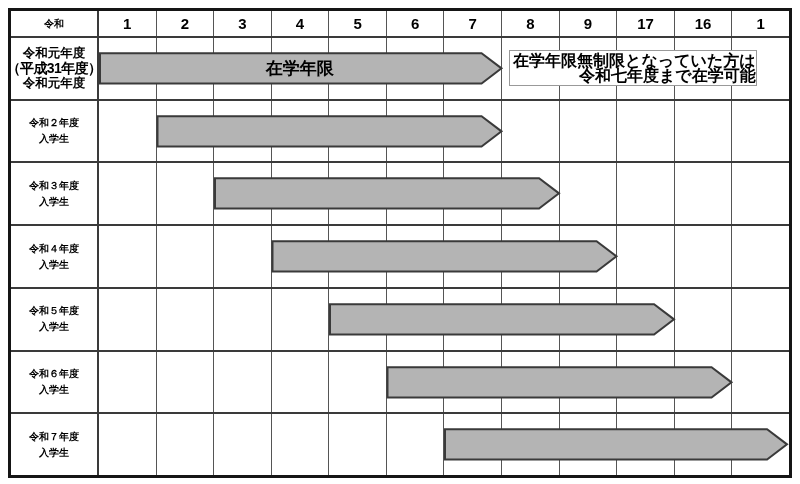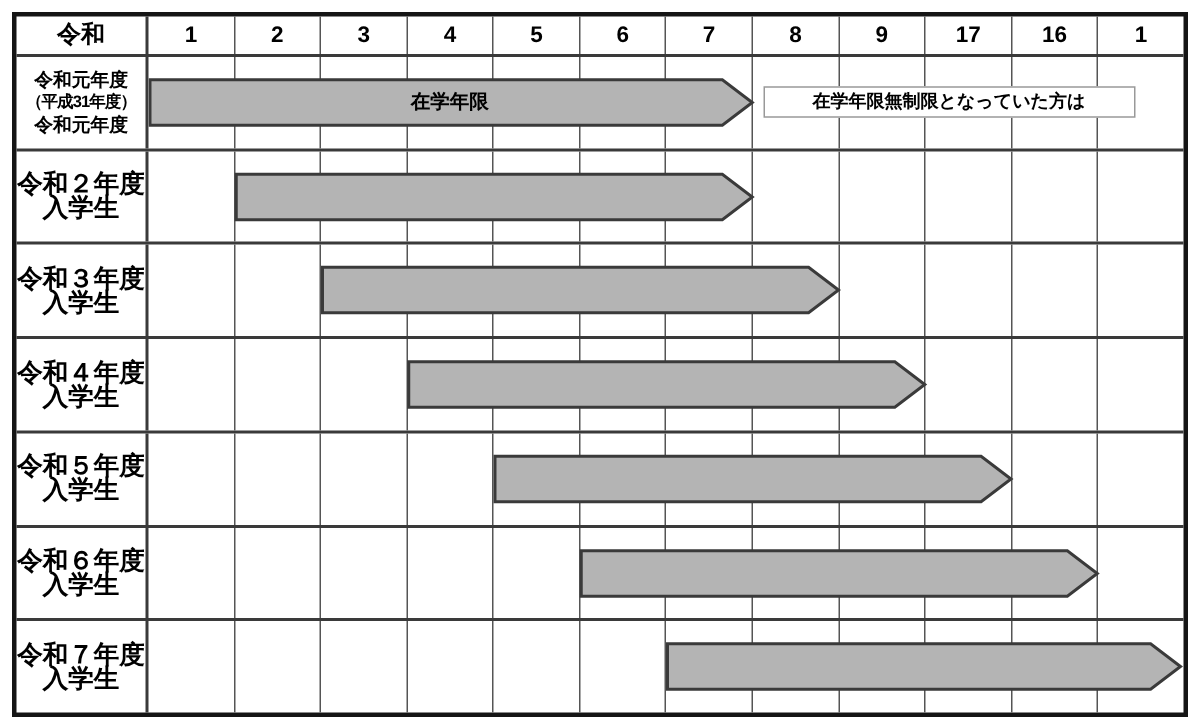--- a/index.html
+++ b/index.html
@@ -5,41 +5,41 @@
   html,body{margin:0;padding:0;background:#fff;}
   body{width:800px;height:484px;position:relative;overflow:hidden;
        font-family:"Liberation Sans","DejaVu Sans",sans-serif;color:#000;}
   .table{position:absolute;left:8px;top:8px;width:784px;height:470px;
          border:3px solid #151515;box-sizing:border-box;background:#fff;
          display:flex;flex-direction:column;}
   .header-row{flex:0 0 25px;display:flex;border-bottom:2px solid #3a3a3a;}
   .label-cell{flex:0 0 86px;min-width:0;border-right:2px solid #3a3a3a;
               display:flex;flex-direction:column;align-items:center;justify-content:center;
               text-align:center;overflow:hidden;}
-  .header-row .label-cell{font-size:16px;font-weight:bold;}
+  .header-row .label-cell{font-size:10px;font-weight:bold;}
   .cols{flex:1;display:flex;min-width:0;}
   .col-cell{flex:1;border-right:1.5px solid #555;min-width:0;
             display:flex;align-items:center;justify-content:center;}
   .col-cell:last-child{border-right:none;}
   .header-row .col-cell{font-size:15px;font-weight:bold;}
   .data-rows{flex:1;display:flex;flex-direction:column;}
   .row{flex:1;display:flex;border-bottom:2px solid #3a3a3a;min-height:0;}
   .row:last-child{border-bottom:none;}
-  .row .label-cell{font-size:17px;font-weight:600;line-height:16px;}
+  .row .label-cell{font-size:10px;font-weight:600;line-height:16px;}
   .row.first .label-cell{font-size:12.5px;line-height:15px;}
   .label-line{display:block;white-space:nowrap;}
-  .label-line.tight{font-size:11px;letter-spacing:-0.6px;}
+  .label-line.tight{font-size:14px;letter-spacing:-0.6px;}
   .chart-area{flex:1;position:relative;min-width:0;}
   .chart-area .cols{position:absolute;left:0;top:0;right:0;bottom:0;}
   .bar-layer{position:absolute;left:0;top:0;width:100%;height:100%;display:block;}
   .bar-label{position:absolute;top:50%;transform:translateY(-50%);
-             font-size:13px;font-weight:600;text-align:center;white-space:nowrap;}
+             font-size:17px;font-weight:600;text-align:center;white-space:nowrap;}
   .note-box{position:absolute;top:50%;transform:translateY(-50%);
             background:#fff;border:1.5px solid #999;box-sizing:border-box;
-            font-size:12px;line-height:15px;font-weight:600;text-align:center;
+            font-size:16px;line-height:15px;font-weight:600;text-align:right;
             display:flex;flex-direction:column;justify-content:center;
             padding:2px 0;white-space:nowrap;}
 </style>
 </head>
 <body>
 
 <div class="table">
   <div class="header-row">
     <div class="label-cell">
       <span>令和</span>
@@ -80,20 +80,21 @@
             <div class="col-cell"></div>
             <div class="col-cell"></div>
             <div class="col-cell"></div>
           </div>
           <svg class="bar-layer" viewBox="0 0 692 60" preserveAspectRatio="none">
             <polygon points="1,15 383.66666666666663,15 403.66666666666663,30 383.66666666666663,45 1,45" fill="#b4b4b4" stroke="#3a3a3a" stroke-width="2"></polygon>
           </svg>
           <div class="bar-label" style="left: 0px; width: 401.667px;">在学年限</div>
           <div class="note-box" style="left: 409.667px; width: 248px;">
             <div>在学年限無制限となっていた方は</div>
+            <div>令和七年度まで在学可能</div>
           </div>
         </div>
       </div>
       <div class="row">
         <div class="label-cell">
           <span class="label-line">令和２年度</span>
           <span class="label-line">入学生</span>
         </div>
         <div class="chart-area">
           <div class="cols">

